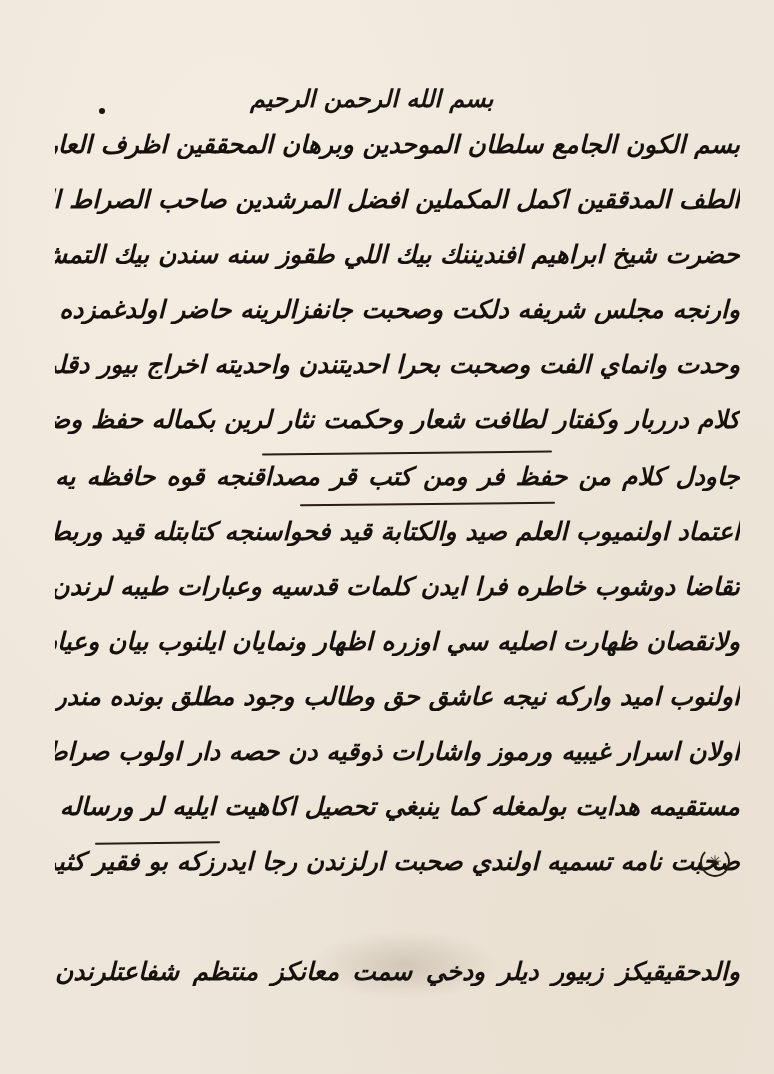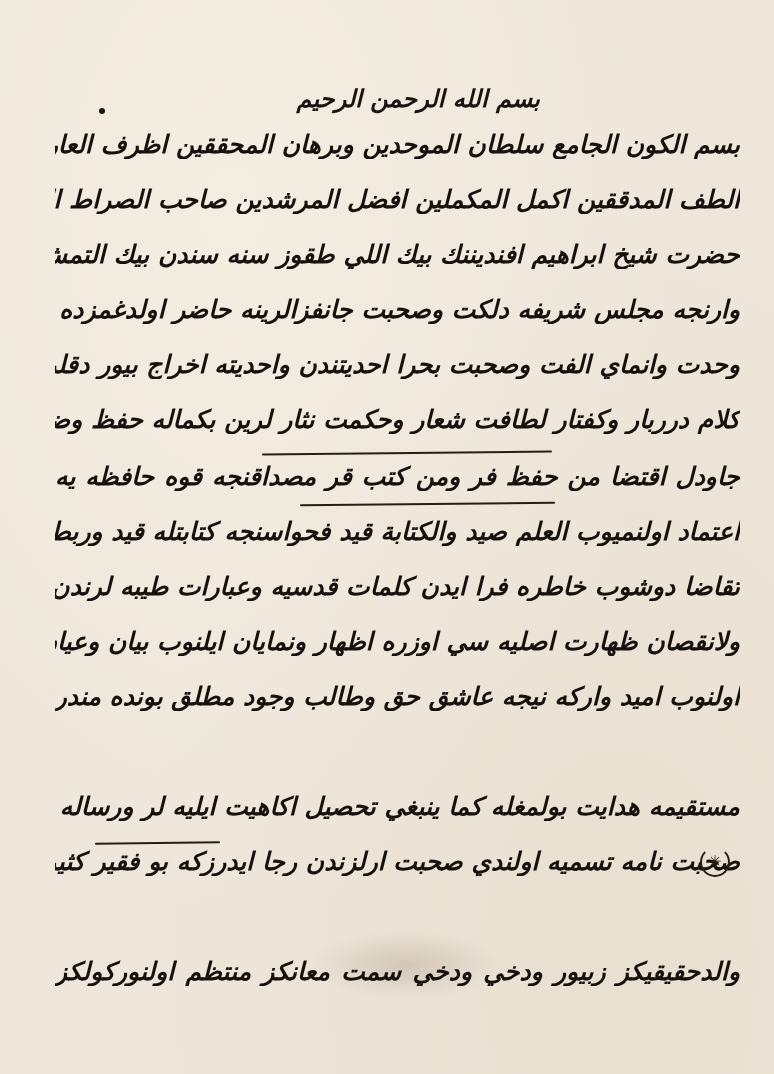--- a/index.html
+++ b/index.html
@@ -11,21 +11,21 @@
   }
   .page {
     position: absolute; inset: 0;
     background:
       radial-gradient(ellipse at 30% 20%, rgba(255,250,240,0.35), rgba(0,0,0,0) 60%),
       radial-gradient(ellipse at 80% 90%, rgba(210,195,170,0.18), rgba(0,0,0,0) 55%),
       #eee6da;
   }
   .heading {
     position: absolute; top: 84px; left: 250px; width: 290px;
-    text-align: right; direction: rtl;
+    text-align: left; direction: rtl;
     font-family: "DejaVu Serif", serif;
     font-size: 24px; font-weight: bold; color: #1a1410;
     font-style: italic;
   }
   .line {
     position: absolute; left: 55px; width: 685px;
     direction: rtl; text-align: justify; text-align-last: justify;
     font-family: "DejaVu Serif", serif;
     font-size: 25px; font-weight: bold; color: #16110d;
     white-space: nowrap; overflow: hidden;
@@ -62,33 +62,34 @@
   <div class="heading">بسم الله الرحمن الرحيم</div>
 
   <div class="line" style="top:130px">بسم الكون الجامع سلطان الموحدين وبرهان المحققين اظرف العارفين</div>
   <div class="line" style="top:185px">الطف المدققين اكمل المكملين افضل المرشدين صاحب الصراط المستقيم</div>
   <div class="line" style="top:240px">حضرت شيخ ابراهيم افنديننك بيك اللي طقوز سنه سندن بيك التمش ايكي تاريخنه</div>
   <div class="line" style="top:295px">وارنجه مجلس شريفه دلكت وصحبت جانفزالرينه حاضر اولدغمزده تعليم لطيفه</div>
   <div class="line" style="top:350px">وحدت وانماي الفت وصحبت بحرا احديتندن واحديته اخراج بيور دقلري</div>
   <div class="line" style="top:405px">كلام درربار وكفتار لطافت شعار وحكمت نثار لرين بكماله حفظ وضبطه</div>
 
   <div class="overline" style="left:262px; top:452px; width:290px;"></div>
-  <div class="line" style="top:462px">جاودل اقتضا من حفظ فر ومن كتب قر مصداقنجه قوه حافظه يه</div>
+  <div class="line" style="top:462px">جاودل كلام من حفظ فر ومن كتب قر مصداقنجه قوه حافظه يه</div>
 
   <div class="overline" style="left:300px; top:503px; width:255px;"></div>
   <div class="line" style="top:517px">اعتماد اولنميوب العلم صيد والكتابة قيد فحواسنجه كتابتله قيد وربطه</div>
 
   <div class="line" style="top:572px">تقاضا دوشوب خاطره فرا ايدن كلمات قدسيه وعبارات طيبه لرندن بلازياده</div>
   <div class="line" style="top:627px">ولانقصان ظهارت اصليه سي اوزره اظهار ونمايان ايلنوب بيان وعيان</div>
   <div class="line" style="top:682px">اولنوب اميد واركه نيجه عاشق حق وطالب وجود مطلق بونده مندرج</div>
+  <div class="line" style="top:737px">اولان اسرار غيبيه ورموز واشارات ذوقيه دن حصه دار اولوب صراط</div>
   <div class="line" style="top:792px">مستقيمه هدايت بولمغله كما ينبغي تحصيل اكاهيت ايليه لر ورساله يه</div>
 
   <div class="overline" style="left:95px; top:842px; width:125px;"></div>
   <div class="line" style="top:847px">صحبت نامه تسميه اولندي صحبت ارلزندن رجا ايدرزكه بو فقير كثير التقصيري</div>
 
   <div class="smudge"></div>
-  <div class="line" style="top:957px">والدحقيقيكز زبيور ودخي ودخي سمت معانكز منتظم اولنوركولكز</div>
+  <div class="line" style="top:957px">والدحقيقيكز زبيور ديلر ودخي سمت معانكز منتظم شفاعتلرندن</div>
 
   <div class="marginal-star">
     <span>✳</span>
   </div>
 
 </div>
 
 </body></html>

